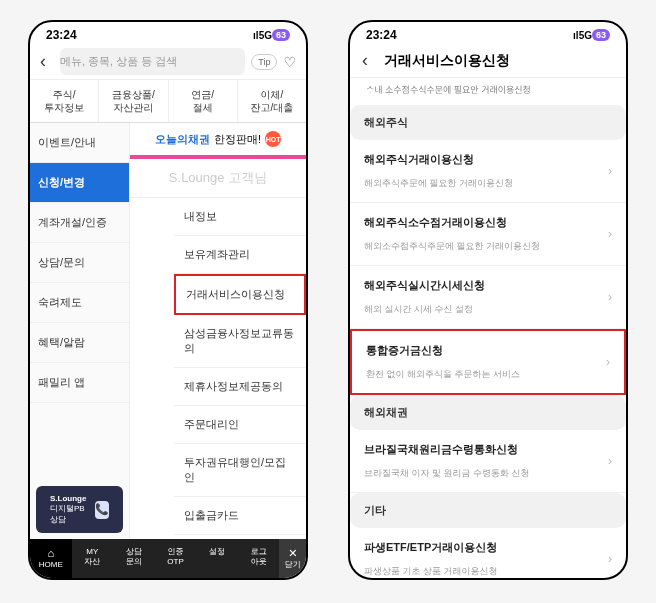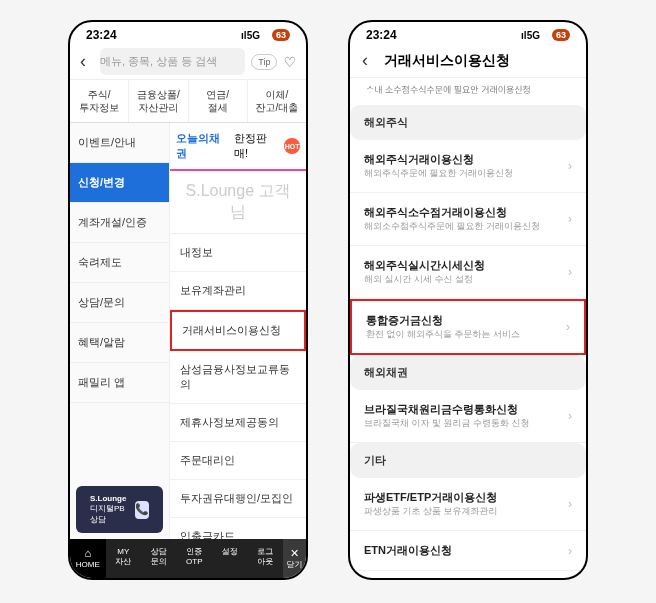--- a/index.html
+++ b/index.html
@@ -5,42 +5,42 @@
 * { margin: 0; padding: 0; box-sizing: border-box; }
 body {
   background: #f5f5f5;
   font-family: -apple-system, "Malgun Gothic", sans-serif;
   display: flex;
   gap: 40px;
   padding: 20px;
   justify-content: center;
 }
 .phone {
-  width: 240px;
+  width: 280px;
   height: 560px;
   background: #fff;
   border: 2px solid #000;
   border-radius: 24px;
   overflow: hidden;
   position: relative;
   display: flex;
   flex-direction: column;
 }
 .status-bar {
   display: flex;
   justify-content: space-between;
   align-items: center;
   padding: 6px 16px 2px;
   font-size: 12px;
   font-weight: 700;
 }
 .status-right { display: flex; align-items: center; font-size: 10px; }
 .battery-pill {
-  background: #c2410c; color: #fff; border-radius: 6px;
-  padding: 1px 4px; font-size: 9px; font-weight: 700; margin-left: 12px;
+  background: #8b5cf6; color: #fff; border-radius: 6px;
+  padding: 1px 4px; font-size: 9px; font-weight: 700;
 }
 
 
 .search-row {
   display: flex; align-items: center; gap: 6px;
   padding: 4px 10px;
 }
 .back-chevron { font-size: 18px; color: #333; width: 14px; }
 .search-box {
   flex: 1; background: #f1f1f1; border-radius: 6px;
@@ -79,36 +79,37 @@
   display: flex; align-items: center; gap: 4px;
 }
 .pb-icon {
   background: #d9e3ff; border-radius: 4px; width: 18px; height: 18px;
   display: flex; align-items: center; justify-content: center; font-size: 11px;
 }
 
 .right-panel { flex: 1; display: flex; flex-direction: column; overflow: hidden; }
 .promo-row {
   display: flex; align-items: center; justify-content: center;
-  gap: 4px; padding: 8px 6px; font-size: 11px; border-bottom: 2px solid #ec4899;
+  gap: 4px; padding: 8px 6px; font-size: 11px; border-bottom: 4px solid #ec4899;
 }
 .promo-blue { color: #1e6fd9; font-weight: 700; }
 .hot-badge {
   background: #ff5a3c; color: #fff; border-radius: 50%;
   width: 16px; height: 16px; font-size: 7px; font-weight: 700;
   display: flex; align-items: center; justify-content: center;
 }
 .lounge-row {
-  text-align: center; padding: 10px; font-size: 16px; color: #ccc;
+  text-align: center; padding: 10px; font-size: 13px; color: #ccc;
   border-bottom: 1px solid #eee;
 }
 .sub-list { flex: 1; overflow-y: auto; }
 .sub-item {
   padding: 11px 10px; font-size: 11px; color: #333;
   border-bottom: 1px solid #f0f0f0;
+  margin-left: 44px;
 }
 .sub-item.highlighted { border: 2px solid #d22; }
 
 .bottom-bar {
   display: flex; background: #222; color: #fff;
 }
 .bb-item {
   flex: 1; text-align: center; padding: 8px 2px;
   font-size: 8px; line-height: 1.2;
 }
@@ -123,21 +124,21 @@
 .p2-title { font-size: 14px; font-weight: 700; }
 .p2-note { font-size: 9px; color: #888; padding: 6px 16px 10px; }
 .section-header {
   background: #f1f1f1; padding: 10px 14px;
   font-size: 11px; font-weight: 700; color: #333; border-radius: 10px;
 }
 .p2-item {
   display: flex; align-items: center; justify-content: space-between;
   padding: 12px 14px; border-bottom: 1px solid #f0f0f0;
 }
-.p2-item-text { display: flex; flex-direction: column; gap: 0; }
+.p2-item-text { display: flex; flex-direction: column; gap: 10px; }
 .p2-item-title { font-size: 11px; font-weight: 600; color: #222; }
 .p2-item-desc { font-size: 9px; color: #999; }
 .p2-chevron { color: #bbb; font-size: 12px; }
 .p2-item.highlighted { border: 2px solid #d22; }
 .p2-scroll { flex: 1; overflow-y: auto; }
 </style>
 </head>
 <body>
 
 <div class="phone">
@@ -171,22 +172,22 @@
     <div class="top-tab">
       <span>이체/</span><br><span>잔고/대출</span>
     </div>
   </div>
 
   <div class="two-col">
     <div class="left-menu">
       <div class="left-item">이벤트/안내</div>
       <div class="left-item selected">신청/변경</div>
       <div class="left-item">계좌개설/인증</div>
+      <div class="left-item">상담/문의</div>
       <div class="left-item">숙려제도</div>
-      <div class="left-item">상담/문의</div>
       <div class="left-item">혜택/알람</div>
       <div class="left-item">패밀리 앱</div>
       <div class="pb-banner">
         <div>
           <div style="font-weight:700">S.Lounge</div>
           <div>디지털PB상담</div>
         </div>
         <span class="pb-icon">📞</span>
       </div>
     </div>
@@ -299,21 +300,21 @@
         <span class="p2-item-title">브라질국채원리금수령통화신청</span>
         <span class="p2-item-desc">브라질국채 이자 및 원리금 수령통화 신청</span>
       </div>
       <span class="p2-chevron">›</span>
     </div>
 
     <div class="section-header">기타</div>
     <div class="p2-item">
       <div class="p2-item-text">
         <span class="p2-item-title">파생ETF/ETP거래이용신청</span>
-        <span class="p2-item-desc">파생상품 기초 상품 보유계좌관리</span>
+        <span class="p2-item-desc">파생상품 기초 상품 거래이용신청</span>
       </div>
       <span class="p2-chevron">›</span>
     </div>
     <div class="p2-item">
       <div class="p2-item-text">
         <span class="p2-item-title">ETN거래이용신청</span>
       </div>
       <span class="p2-chevron">›</span>
     </div>
 

